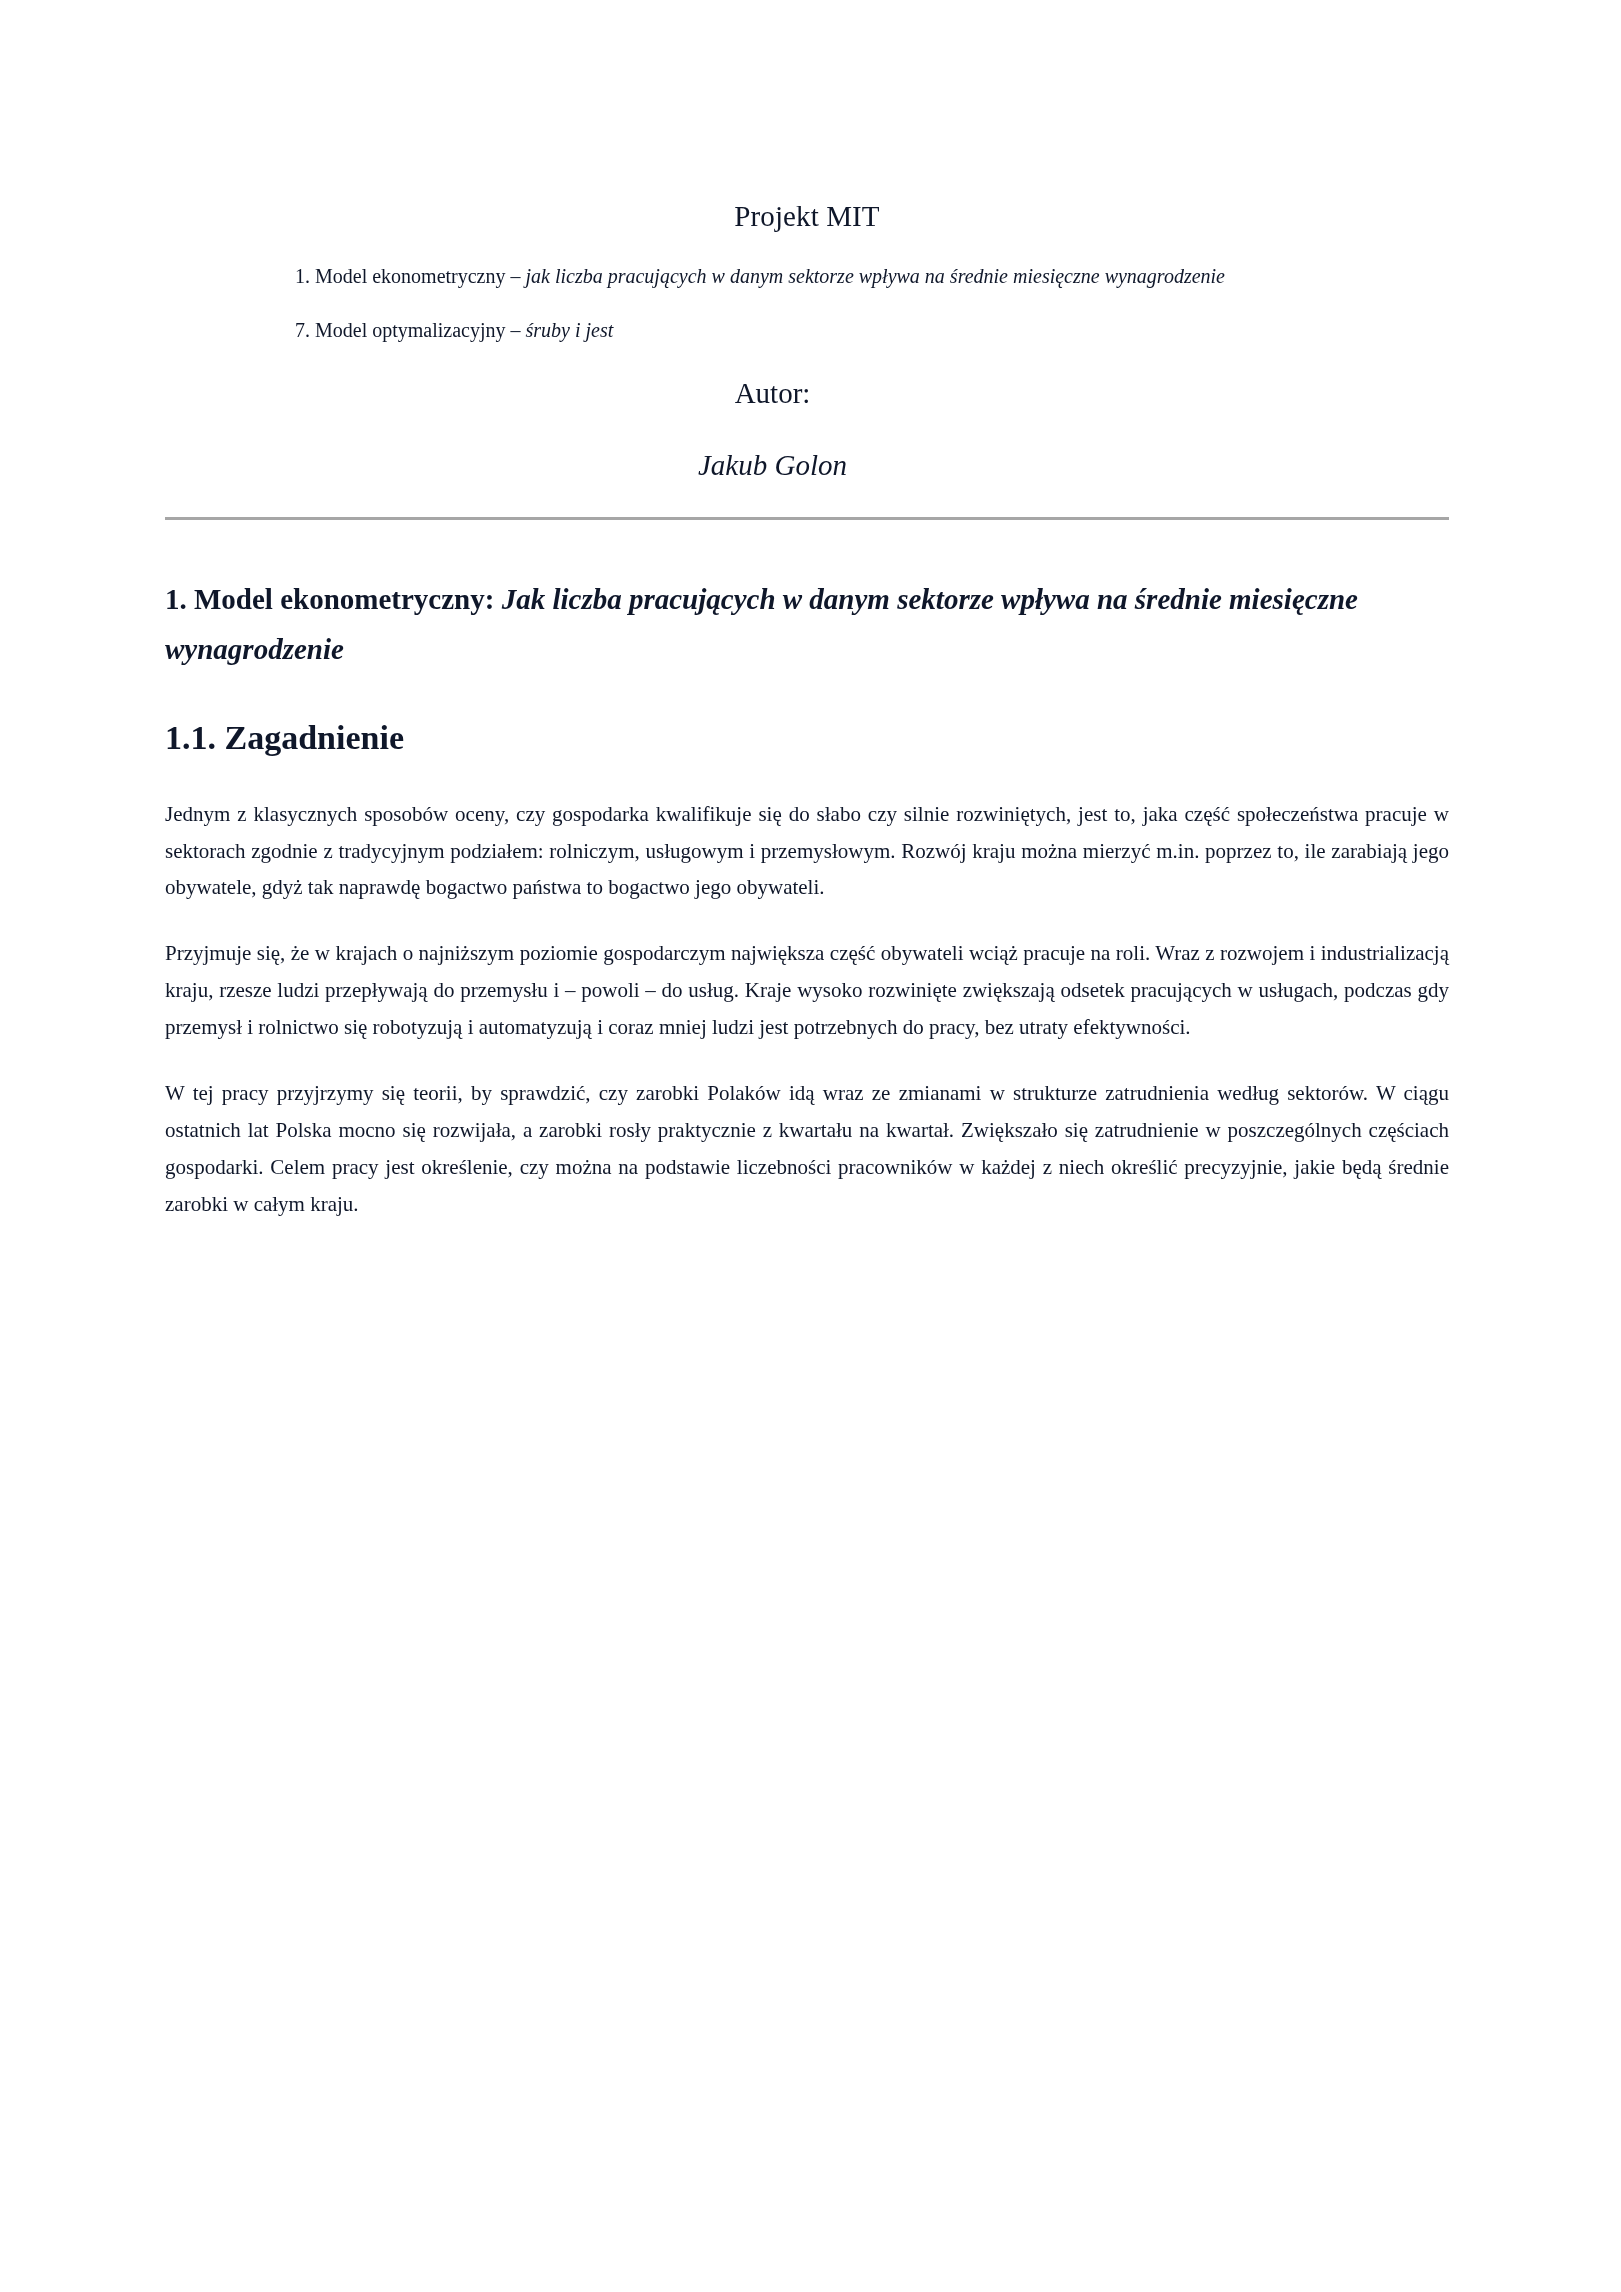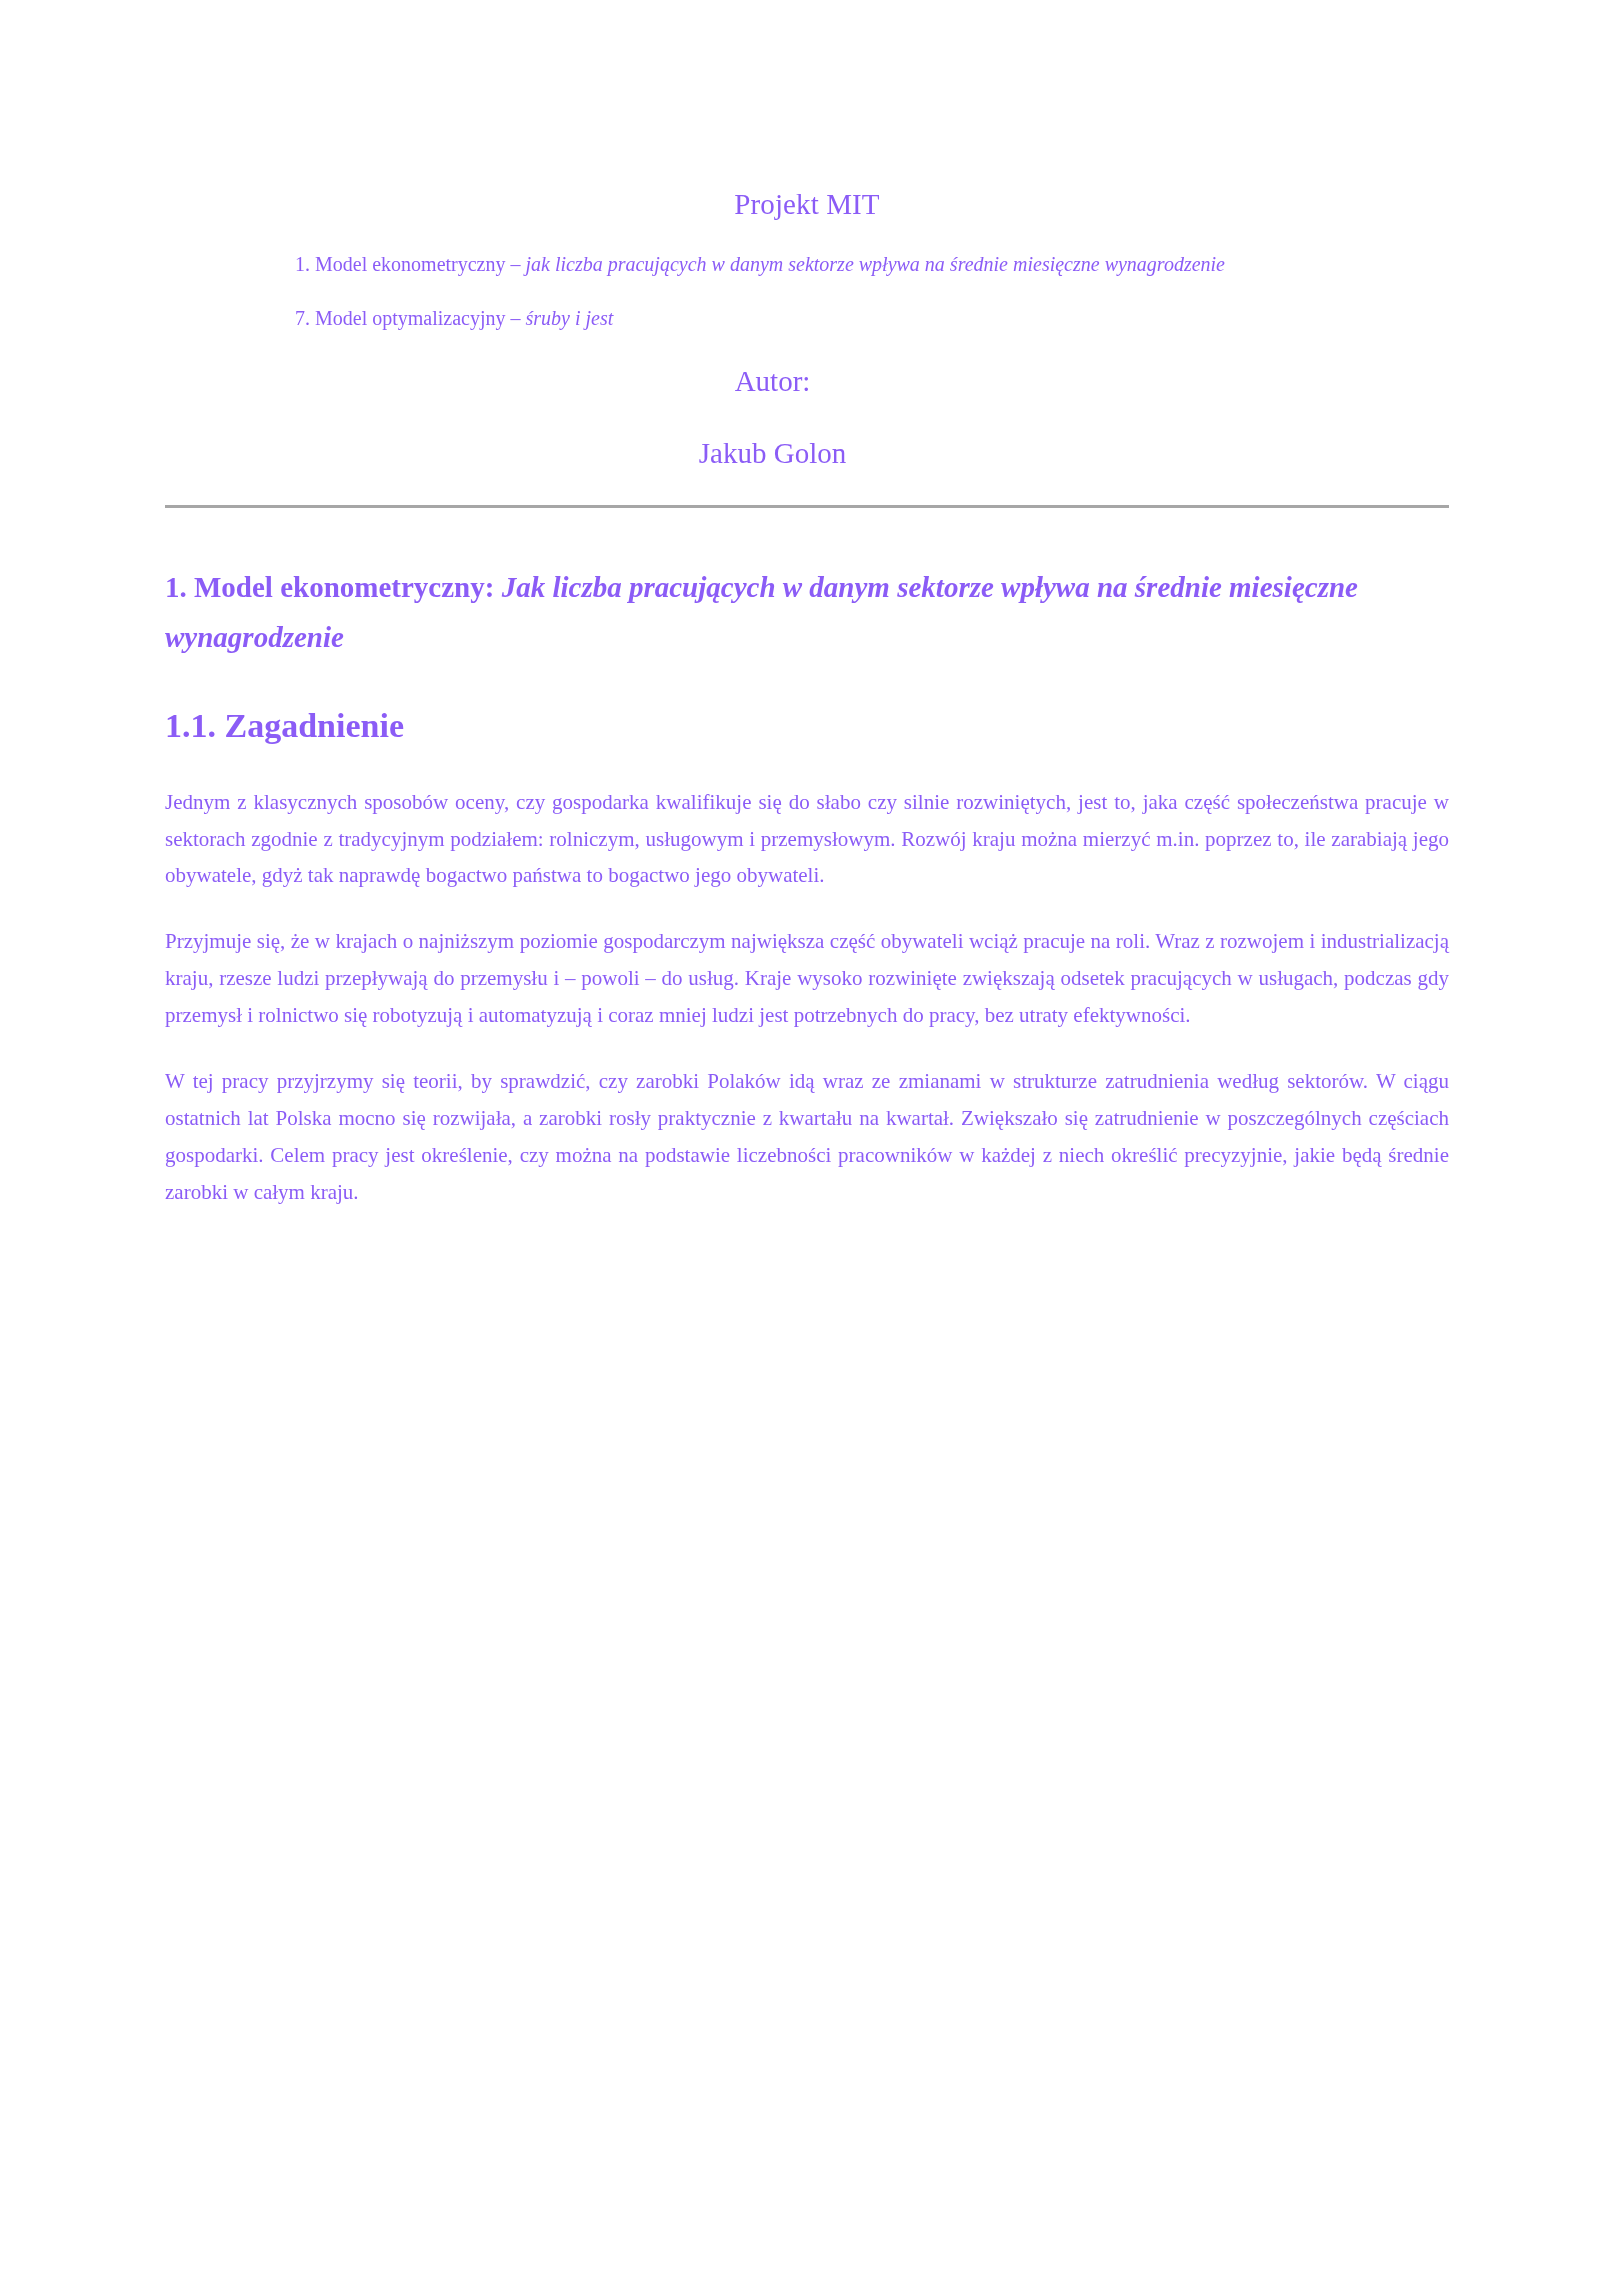--- a/index.html
+++ b/index.html
@@ -7,24 +7,24 @@
     margin: 0;
     padding: 0;
     background: #ffffff;
   }
 
   .page {
     position: relative;
     width: 1621px;
     height: 1621px;
     background: #ffffff;
-    margin: 0 auto;
+    margin: 12px auto;
     overflow: hidden;
     font-family: "Liberation Serif", "DejaVu Serif", serif;
-    color: #8b5cf6;
+    color: #0f172a;
     box-sizing: border-box;
   }
 
   .content {
     position: absolute;
     left: 165px;
     top: 0;
     width: 1284px;
   }
 
@@ -71,20 +71,21 @@
   }
 
   .author-line {
     font-size: 29px;
     line-height: 1.0;
     margin: 0 0 43px 0;
   }
 
   .author-line:last-child {
     margin-bottom: 0;
+    font-style: italic;
   }
 
   .divider {
     margin: 37px 0 0 0;
     height: 2.9px;
     background: #a6a6a6;
     border: 0;
     width: 100%;
   }
 

